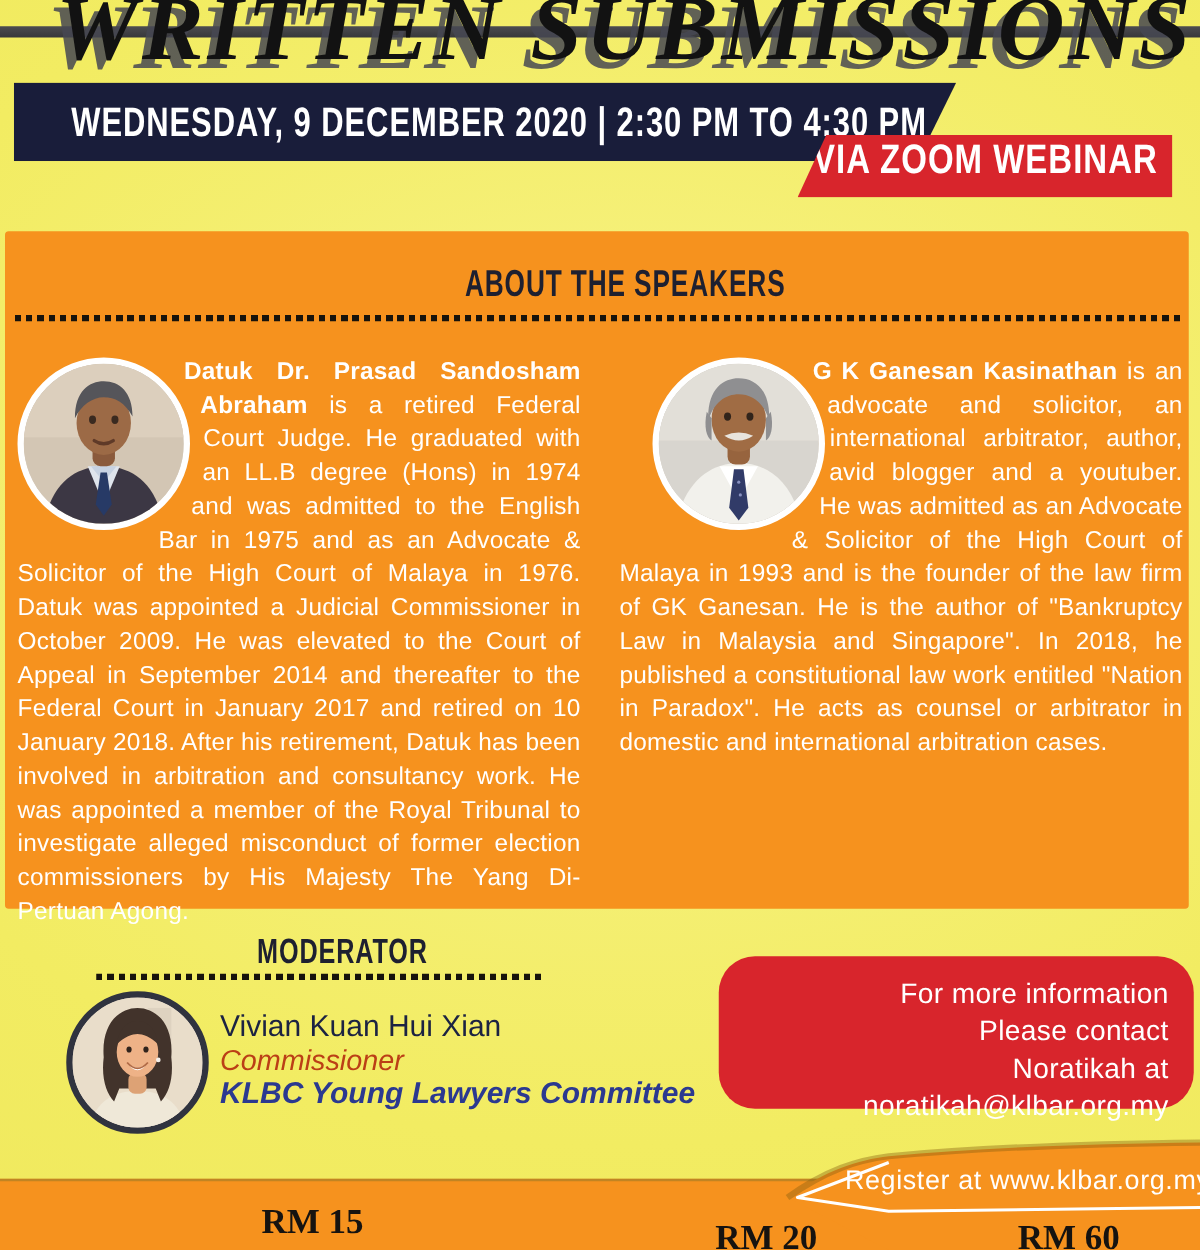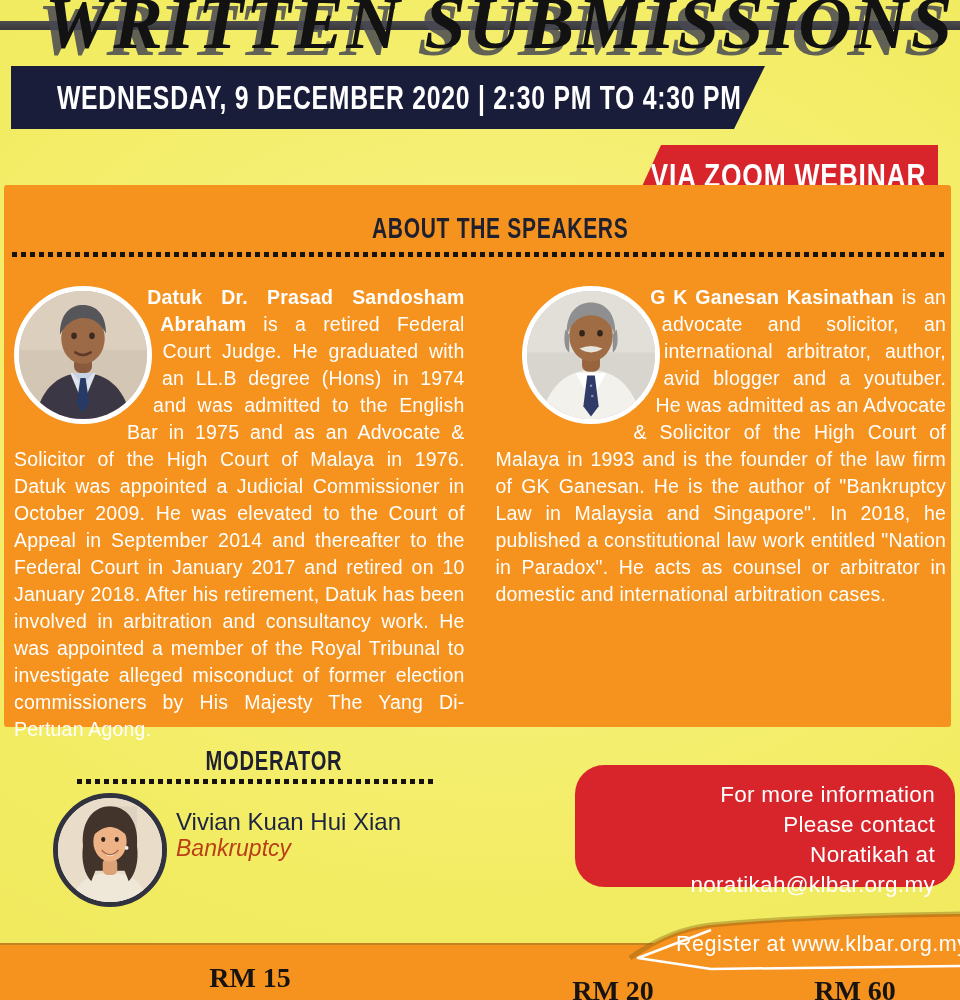--- a/index.html
+++ b/index.html
@@ -22,21 +22,21 @@
   .date-banner{
     position:absolute;left:11px;top:66px;width:754px;height:63px;background:#191d3a;
     clip-path:polygon(0 0,100% 0,calc(100% - 31px) 100%,0 100%);
     display:flex;align-items:center;
   }
   .date-banner span{display:inline-block;color:#fff;font-weight:bold;font-size:33px;
     letter-spacing:1px;transform:scaleX(.75);transform-origin:left center;margin-left:46px;white-space:nowrap;}
   .zoom-banner{
     position:absolute;left:638px;top:108px;width:300px;height:50px;background:#d8252c;
     clip-path:polygon(23px 0,100% 0,100% 100%,0 100%);
-    display:flex;align-items:flex-end;justify-content:center;margin-top:37px;
+    display:flex;align-items:flex-start;justify-content:center;
   }
   .zoom-banner span{display:inline-block;color:#fff;font-weight:bold;font-size:33px;
     letter-spacing:1px;transform:scaleX(.8);white-space:nowrap;}
   
   .speakers-box{position:absolute;left:4px;top:185px;width:947px;height:542px;
     background:#f6921e;border-radius:3px;}
   .about-heading{position:absolute;left:0;top:211px;width:100%;text-align:center;color:#1e2030;}
   .about-heading span{display:inline-block;font-weight:bold;font-size:30px;letter-spacing:1px;
     transform:scaleX(.7);white-space:nowrap;}
   .dotted{background-image:repeating-linear-gradient(90deg,#17130c 0 5px,rgba(0,0,0,0) 5px 9px);
@@ -163,21 +163,22 @@
       <path d="M34,36 C36,22 44,18 50,18 C56,18 64,22 66,36 C60,30 54,28 50,28 C46,28 40,30 34,36 Z" fill="#42332b"></path>
       <ellipse cx="43.5" cy="40" rx="2" ry="2.4" fill="#30231c"></ellipse>
       <ellipse cx="56.5" cy="40" rx="2" ry="2.4" fill="#30231c"></ellipse>
       <path d="M42,50 Q50,58 58,50 Q54,56 50,56 Q46,56 42,50 Z" fill="#fff"></path>
       <path d="M42,50 Q50,59 58,50" stroke="#b06a45" stroke-width="1.4" fill="none"></path>
       <circle cx="66" cy="48" r="1.8" fill="#f3efe9"></circle>
     </svg>
   </div>
   <div class="mod-text">
     <div class="mod-name">Vivian Kuan Hui Xian</div>
-    <div class="mod-role">Bankruptcy</div>
+    <div class="mod-role">Commissioner</div>
+    <div class="mod-committee">KLBC Young Lawyers Committee</div>
   </div>
 
   <div class="info-box">
     <div>For more information</div>
     <div>Please contact</div>
     <div>Noratikah at noratikah@klbar.org.my</div>
   </div>
 
   <div class="bottom-strip"></div>
   <svg class="ribbon" viewBox="0 0 344 90">

